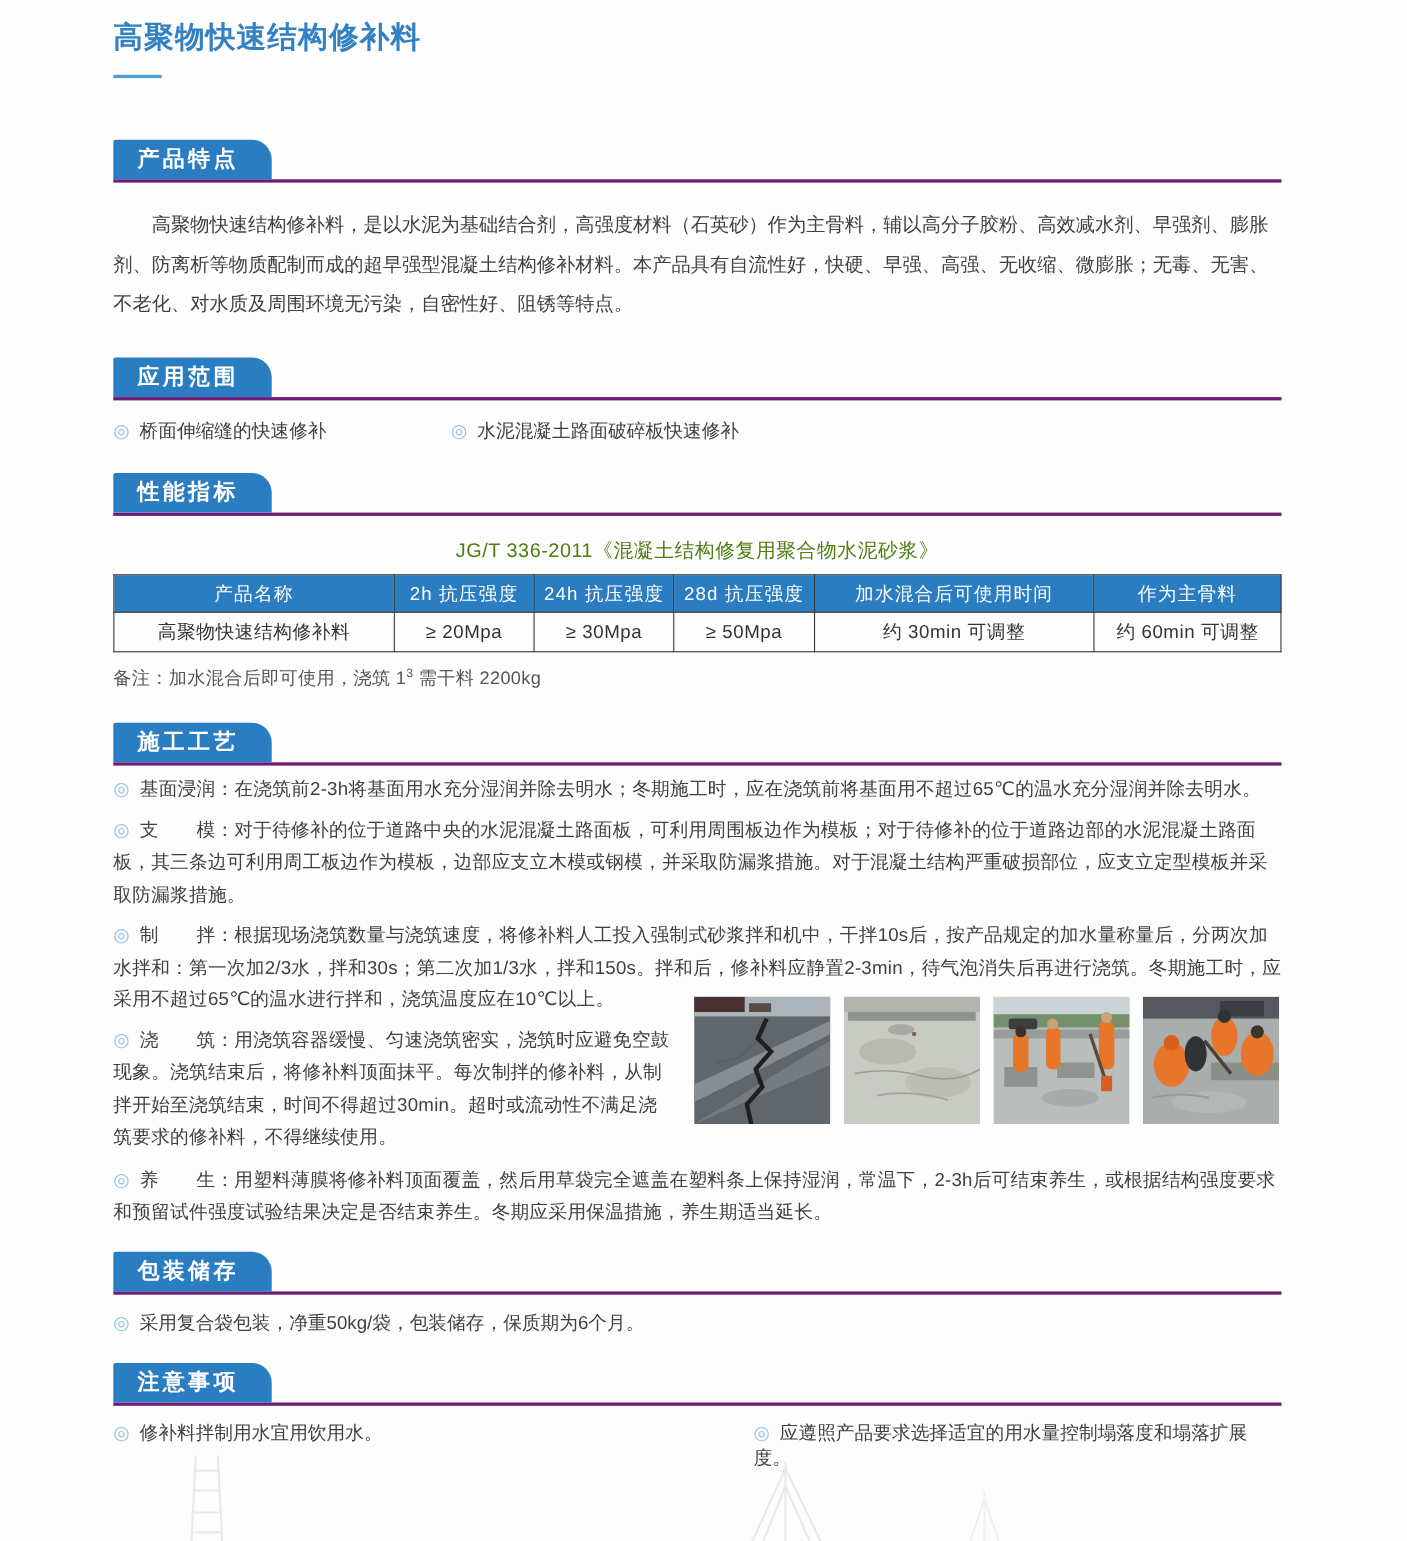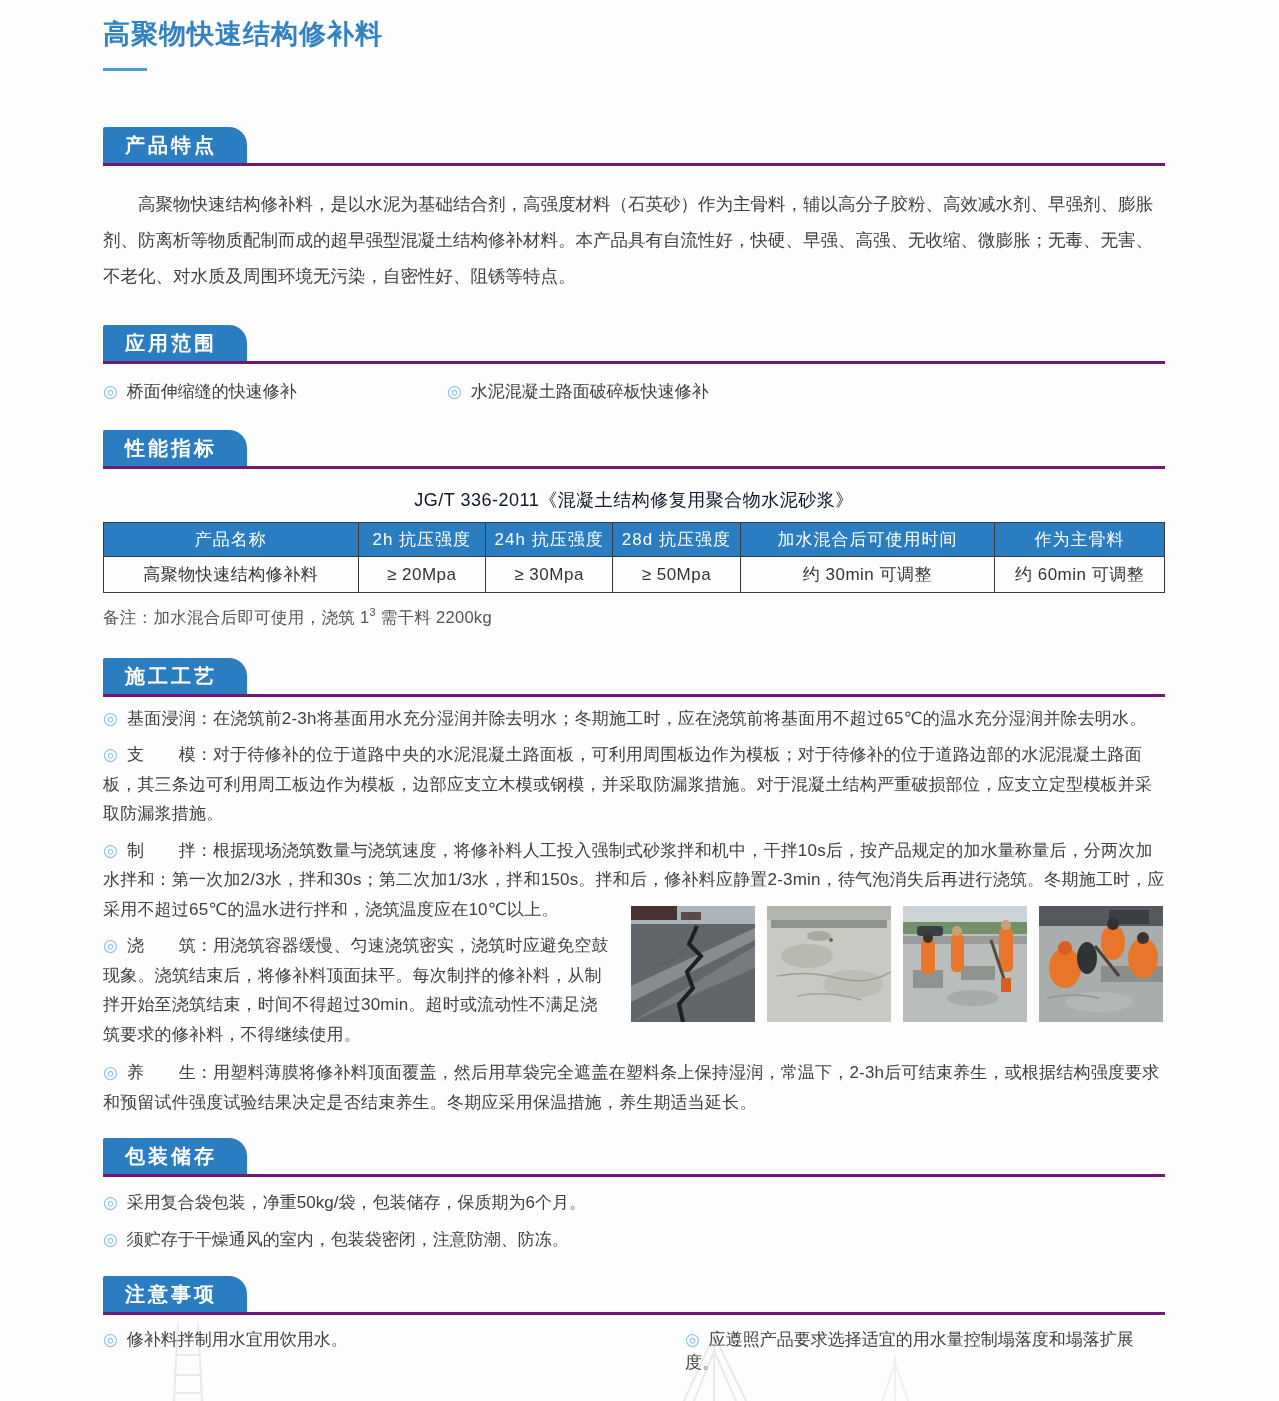--- a/index.html
+++ b/index.html
@@ -57,29 +57,29 @@
     color: #404040;
   }
   
   .bullet {
     color: #8cc3e6;
     font-size: 17px;
     margin-right: 9px;
   }
   
   .sec-applications .sec-head { margin-top: 31px; }
-  .app-items { display: flex; margin-top: 16px; font-size: 17px; color: #404040; gap: 37px; }
+  .app-items { display: flex; margin-top: 16px; font-size: 17px; color: #404040; }
   .app-item:first-child { width: 307px; }
   
   .sec-performance .sec-head { margin-top: 27px; }
   .standard-line {
     margin-top: 19px;
     text-align: center;
     font-size: 18px;
-    color: #0f172a;
+    color: #4d7c0f;
     letter-spacing: 0.5px;
   }
   table.perf-table {
     margin-top: 10px;
     width: 100%;
     border-collapse: collapse;
     table-layout: fixed;
     border-radius: 32px;
   }
   .perf-table th, .perf-table td {
@@ -305,21 +305,20 @@
 
     <p class="step"><span class="bullet">◎</span><span>浇　　筑：用浇筑容器缓慢、匀速浇筑密实，浇筑时应避免空鼓现象。浇筑结束后，将修补料顶面抹平。每次制拌的修补料，从制拌开始至浇筑结束，时间不得超过30min。超时或流动性不满足浇筑要求的修补料，不得继续使用。</span></p>
     <p class="step clear"><span class="bullet">◎</span><span>养　　生：用塑料薄膜将修补料顶面覆盖，然后用草袋完全遮盖在塑料条上保持湿润，常温下，2-3h后可结束养生，或根据结构强度要求和预留试件强度试验结果决定是否结束养生。冬期应采用保温措施，养生期适当延长。</span></p>
   </section>
 
   <section class="sec-packaging">
     <div class="sec-head">
       <div class="badge">包装储存</div>
     </div>
     <p class="pack-item"><span class="bullet">◎</span><span>采用复合袋包装，净重50kg/袋，包装储存，保质期为6个月。</span></p>
-    <p class="pack-item"><span class="bullet">◎</span><span>须贮存于干燥通风的室内，包装袋密闭，注意防潮、防冻。</span></p>
   </section>
 
   <section class="sec-notes">
     <div class="sec-head">
       <div class="badge">注意事项</div>
     </div>
     <div class="notes-rows">
       <div class="notes-row">
         <div class="left"><span class="bullet">◎</span><span>修补料拌制用水宜用饮用水。</span></div>
         <div class="right"><span class="bullet">◎</span><span>应遵照产品要求选择适宜的用水量控制塌落度和塌落扩展度。</span></div>

